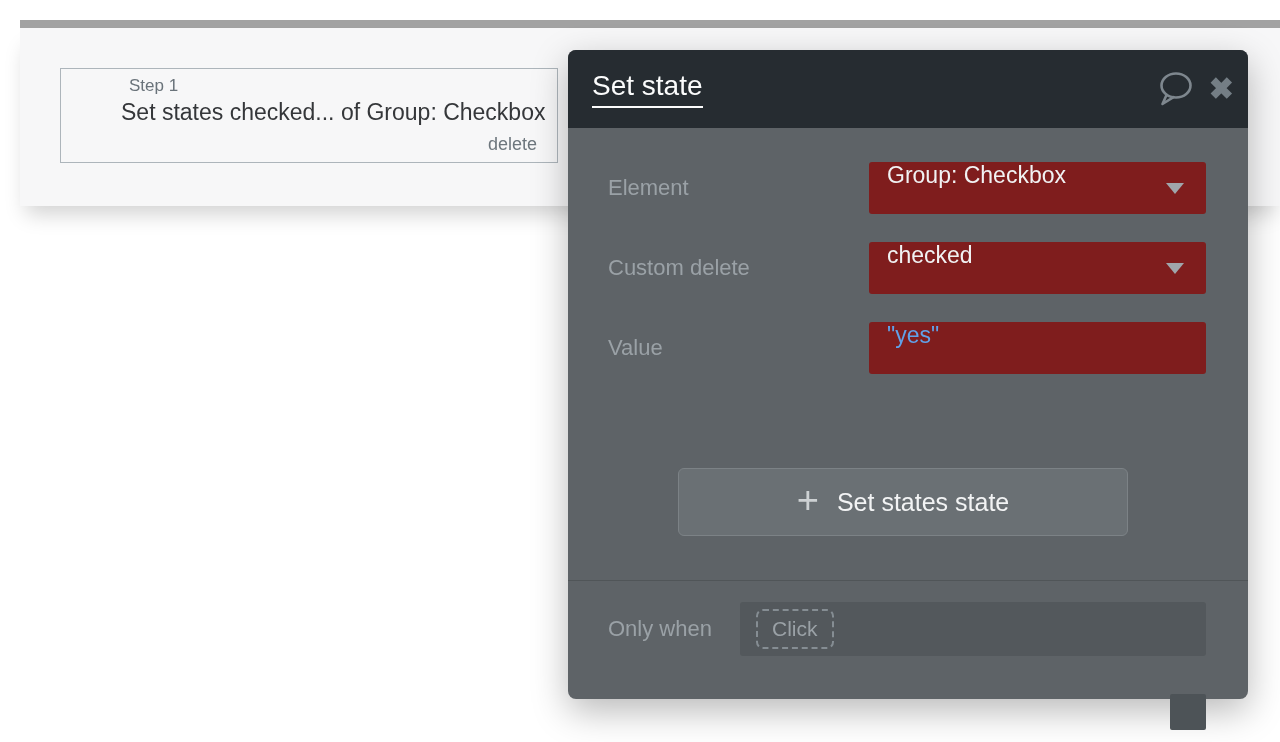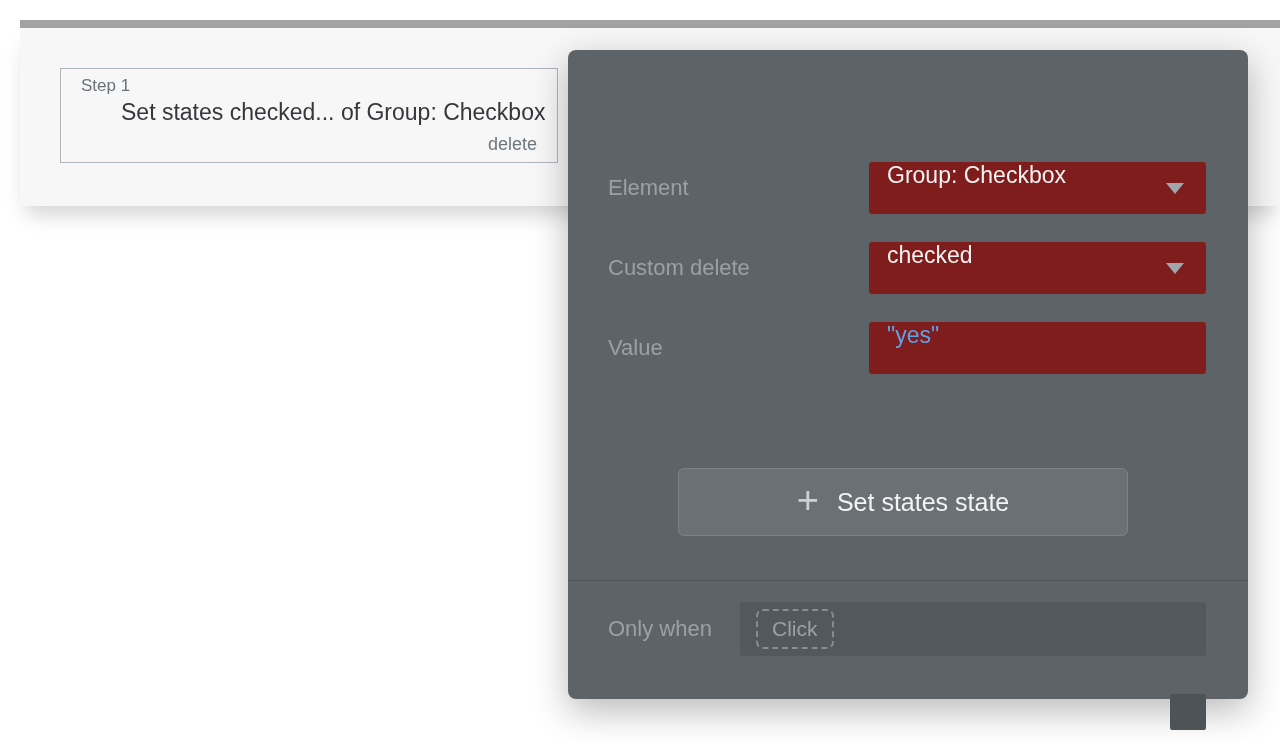--- a/index.html
+++ b/index.html
@@ -15,21 +15,21 @@
   
   .panel {
     position: absolute; left: 20px; top: 28px; width: 1260px; height: 178px;
     background: #f7f7f8;
     box-shadow: 0 14px 20px -6px rgba(0,0,0,0.18);
   }
   .step-card {
     position: absolute; left: 40px; top: 40px; width: 498px; height: 95px;
     border: 1px solid #adb5bb; padding: 7px 20px;
   }
-  .step-label { font-size: 17px; color: #6a737a; }
+  .step-label { font-size: 17px; color: #6a737a; margin-left: 48px; }
   .step-title { font-size: 23px; color: #35373a; margin-top: 3px; white-space: nowrap; margin-left: 40px; }
   .step-delete {
     position: absolute; right: 20px; bottom: 7px;
     font-size: 18px; color: #6d767d; cursor: pointer;
   }
 
   
   .modal {
     position: absolute; left: 568px; top: 50px; width: 680px; height: 649px;
     background: #5e6367; border-radius: 8px;
@@ -113,20 +113,30 @@
 
 <div class="panel">
   <div class="step-card">
     <div class="step-label">Step 1</div>
     <div class="step-title">Set states checked... of Group: Checkbox</div>
     <div class="step-delete">delete</div>
   </div>
 </div>
 
 <div class="modal">
+  <div class="modal-header">
+    <div class="modal-title">Set state</div>
+    <div class="header-icons">
+      <svg class="comment-icon" viewBox="0 0 40 38">
+        <ellipse cx="21" cy="15.5" rx="14.5" ry="12" fill="none" stroke="#7e878e" stroke-width="2.6"></ellipse>
+        <path d="M11.5 25 L7.5 34 L18.5 27.2" fill="none" stroke="#7e878e" stroke-width="2.6" stroke-linejoin="round" stroke-linecap="round"></path>
+      </svg>
+      <div class="close-x">✖</div>
+    </div>
+  </div>
 
   <div class="modal-body">
 
     <div class="row-label lbl-element">Element</div>
     <div class="field fld-element">
       <span class="field-text">Group: Checkbox</span>
       <span class="caret"></span>
     </div>
 
     <div class="row-label lbl-custom">Custom delete</div>

